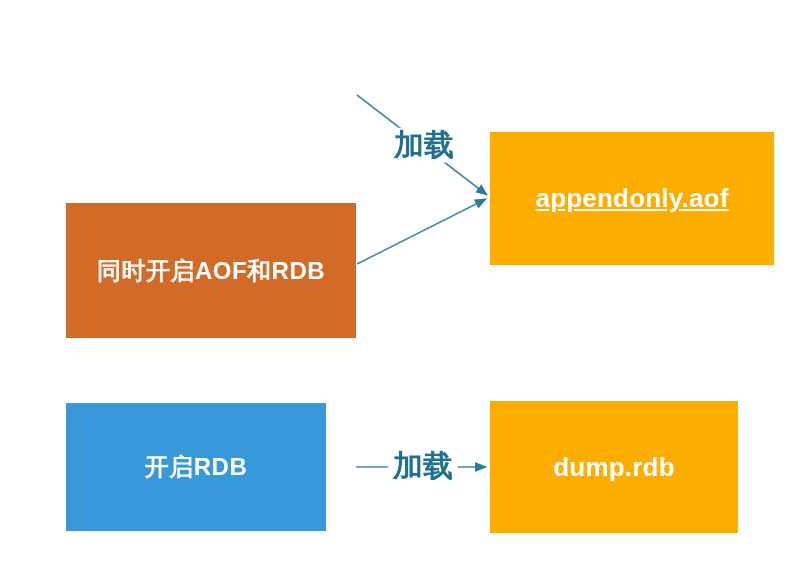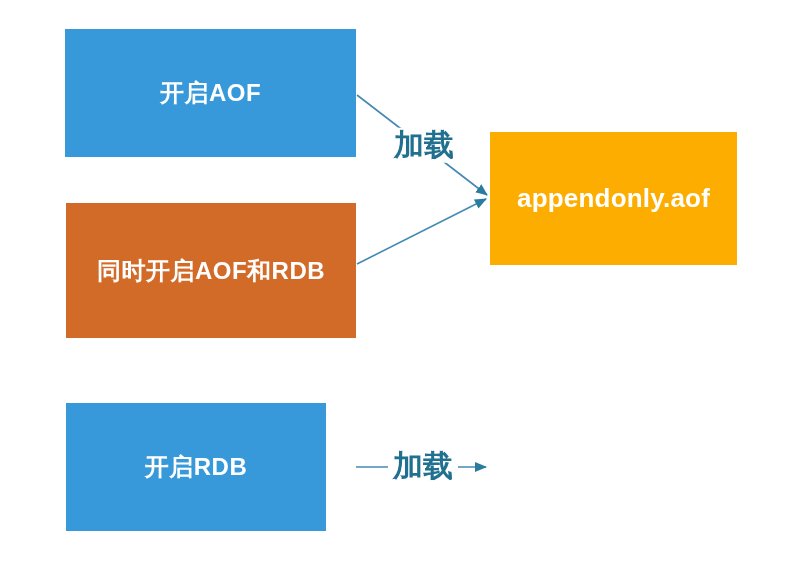--- a/index.html
+++ b/index.html
@@ -29,21 +29,21 @@
     color: var(--node-text, #ffffff);
     font-weight: 600;
     font-size: 24px;
     letter-spacing: 0.5px;
     text-align: center;
   }
   .node.file { font-size: 26px; letter-spacing: 0.2px; }
   #node-aof        { left: 65px;  top: 29px;  width: 291px; height: 128px; }
   #node-both       { left: 66px;  top: 203px; width: 290px; height: 135px; }
   #node-rdb        { left: 66px;  top: 403px; width: 260px; height: 128px; justify-content: center; }
-  #node-appendonly { left: 490px; top: 132px; width: 247px; height: 133px; }
+  #node-appendonly { left: 490px; top: 132px; width: 284px; height: 133px; text-decoration: underline; }
   #node-dump       { left: 490px; top: 401px; width: 248px; height: 132px; }
   .edge-label {
     position: absolute;
     transform: translate(-50%, -50%);
     background: var(--background, #ffffff);
     color: var(--edge-label-text, #21708F);
     font-size: 30px;
     font-weight: 700;
     padding: 0 5px;
     white-space: nowrap;
@@ -62,35 +62,35 @@
     <defs>
       <marker id="arrowhead" markerUnits="userSpaceOnUse" markerWidth="13" markerHeight="11" refX="11" refY="5" orient="auto">
         <path d="M0,0 L12,5 L0,10 Z" fill="#2A7BA0"></path>
       </marker>
     </defs>
     <line x1="357" y1="95" x2="487" y2="195" marker-end="url(#arrowhead)"></line>
     <line x1="357" y1="264" x2="486" y2="199" marker-end="url(#arrowhead)"></line>
     <line x1="356" y1="467" x2="486" y2="467" marker-end="url(#arrowhead)"></line>
   </svg>
 
-  <div class="node" id="node-aof" style="background-color: rgb(56, 153, 218);">
-    <span>开启AOF</span>
-  </div>
 
   <div class="node" id="node-both" style="background-color: rgb(210, 107, 40); text-align: right;">
     <span>同时开启AOF和RDB</span>
   </div>
 
   <div class="node" id="node-rdb" style="background-color: rgb(56, 153, 218);">
     <span>开启RDB</span>
   </div>
 
   <div class="node file" id="node-appendonly" style="background-color: rgb(253, 173, 0);">
     <span>appendonly.aof</span>
   </div>
 
+  <div class="node file" id="node-dump" style="background-color: rgb(253, 173, 0);">
+    <span>dump.rdb</span>
+  </div>
 
   <span class="edge-label" id="label-load-aof">加载</span>
 
 
   <span class="edge-label" id="label-load-rdb">加载</span>
 
 </div>
 
 </body></html>

